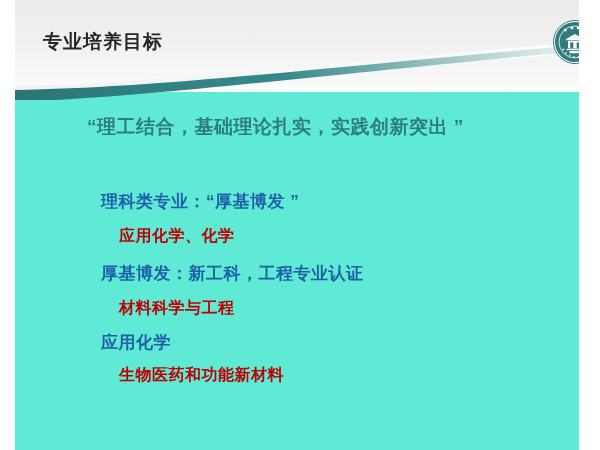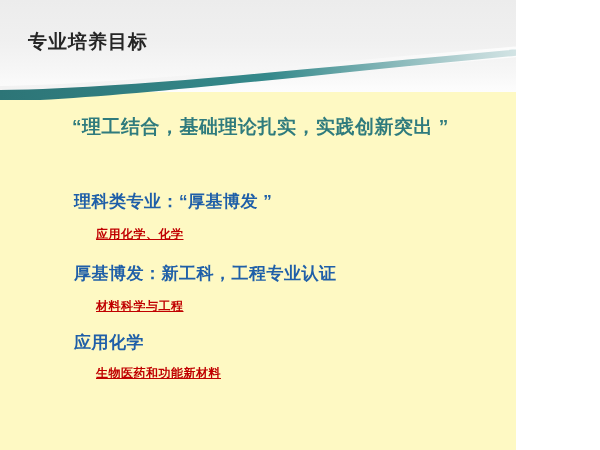--- a/index.html
+++ b/index.html
@@ -2,25 +2,26 @@
 <html><head>
 <meta charset="utf-8">
 <style>
   html, body {
     margin: 0;
     padding: 0;
     background: #ffffff;
   }
   #slide {
     position: relative;
-    width: 516px;
+    width: 564px;
     height: 450px;
     overflow: hidden;
-    background: #fef9c3;
+    background: #5eead4;
     font-family: "Liberation Sans", "DejaVu Sans", sans-serif;
+    margin-left: 15px;
   }
 
   
   .header-bg {
     position: absolute;
     left: 0; top: 0;
     width: 600px; height: 92px;
     background: linear-gradient(180deg, #ececec 0%, #f0f0f0 45%, #f7f7f7 80%, #fdfdfd 100%);
   }
   .header-swoosh {
@@ -63,33 +64,32 @@
   .headline {
     position: absolute;
     left: 72px;
     top: 14px;
     font-size: 19px;
     color: #2f7b7d;
     letter-spacing: 0.5px;
   }
   .lvl1 {
     position: absolute;
-    left: 74px;
+    left: 86px;
     font-size: 17px;
     color: #1f5fa8;
     letter-spacing: 0.5px;
     text-align: right;
   }
   .lvl2 {
     position: absolute;
-    left: 96px;
-    font-size: 12px;
+    left: 104px;
+    font-size: 16px;
     color: #c00000;
     letter-spacing: 0.5px;
-    text-decoration: underline;
   }
   .r-sci   { top: 90px; }
   .r-sci-d { top: 126px; }
   .r-eng   { top: 162px; }
   .r-eng-d { top: 198px; }
   .r-fea   { top: 231px; }
   .r-fea-d { top: 265px; }
 
   
   .page-num {

